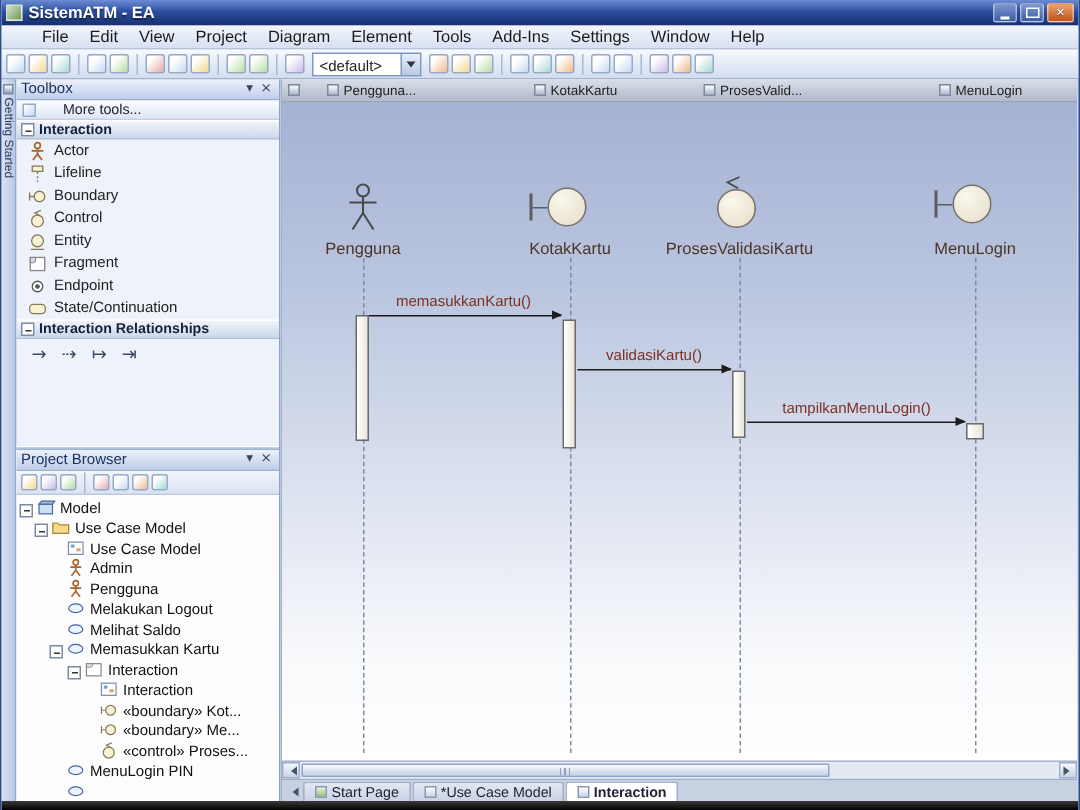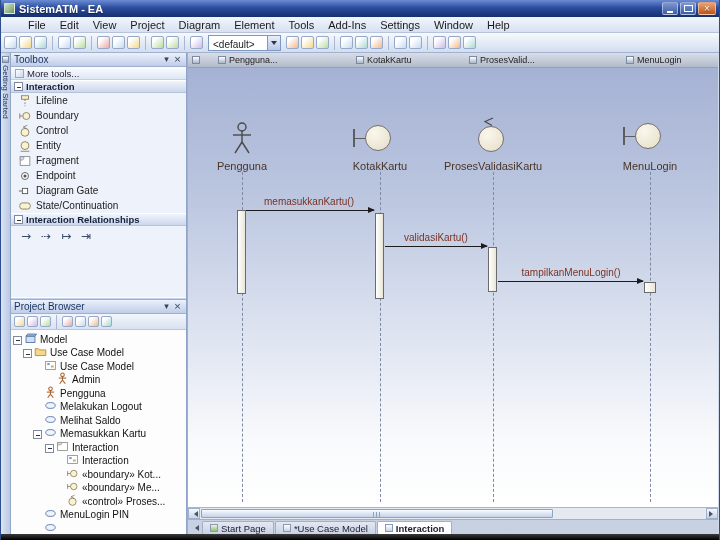--- a/index.html
+++ b/index.html
@@ -41,21 +41,21 @@
 
   
   .leftcol{position:absolute;left:10px;top:53px;width:176px;bottom:6px;display:flex;flex-direction:column;border-right:1px solid #8fa3c8;background:#eef2fa}
   .panel{display:flex;flex-direction:column;overflow:hidden}
   .panel.toolbox{height:244px;flex:none}
   .vsplit{height:3px;background:#c3cfe6;border-top:1px solid #fff;border-bottom:1px solid #9fb0cc;flex:none}
   .panel.pbrowser{flex:1;background:#fdfdfe}
   .ptitle{height:14px;background:linear-gradient(#ecf1fb,#bfcdea);border-bottom:1px solid #9fb0cc;display:flex;align-items:center;font-size:10px;color:#17305e;padding:0 3px;flex:none}
   .pt-text{flex:1;white-space:nowrap;overflow:hidden}
   .pt-ico{width:11px;height:11px;display:flex;align-items:center;justify-content:center;font-size:9px;line-height:1;color:#345;flex:none;font-family:"DejaVu Sans",sans-serif}
-  .moretools{height:13px;background:linear-gradient(#fcfdff,#dde6f4);border-bottom:1px solid #c2cfe4;display:flex;align-items:center;font-size:9.5px;color:#223;padding-left:4px;gap:3px;flex:none}
+  .moretools{height:13px;background:linear-gradient(#fcfdff,#dde6f4);border-bottom:1px solid #c2cfe4;display:flex;align-items:center;font-size:9.5px;color:#223;padding-left:4px;gap:18px;flex:none}
   .mt-ico{width:9px;height:9px;background:linear-gradient(135deg,#fff,#c6d9f2);border:1px solid #96a9c8;flex:none}
   .cat{height:13px;background:linear-gradient(#f0f4fb,#ccd7ec);border-top:1px solid #fff;border-bottom:1px solid #b4c2da;display:flex;align-items:center;font-size:9.5px;font-weight:bold;color:#17213c;padding-left:3px;gap:3px;flex:none}
   .exp{width:9px;height:9px;border:1px solid #7e8aa0;background:#fff;position:relative;flex:none}
   .exp::before{content:"";position:absolute;left:1.5px;right:1.5px;top:3.5px;height:1px;background:#333}
   .titem{height:15px;display:flex;align-items:center;padding-left:7px;gap:4px;font-size:10px;color:#222;flex:none;white-space:nowrap}
   .ti{width:14px;height:14px;flex:none}
   .relrow{height:20px;display:flex;align-items:center;gap:10px;padding-left:10px;flex:none}
   .rel{font-family:"DejaVu Sans",sans-serif;font-size:12px;color:#3c4a66;line-height:1}
   .tbfill{flex:1}
 
@@ -247,20 +247,26 @@
       <div class="moretools">
         <span class="mt-ico"></span>
         <span>More tools...</span>
       </div>
       <div class="cat">
         <span class="exp"></span>
         <span>Interaction</span>
       </div>
       <div class="titem">
           <svg class="ti" viewBox="0 0 16 16">
+            <use href="#g-actor"></use>
+          </svg>
+          <span>Actor</span>
+        </div>
+      <div class="titem">
+          <svg class="ti" viewBox="0 0 16 16">
             <use href="#g-lifeline"></use>
           </svg>
           <span>Lifeline</span>
         </div>
       <div class="titem">
           <svg class="ti" viewBox="0 0 16 16">
             <use href="#g-boundary"></use>
           </svg>
           <span>Boundary</span>
         </div>
@@ -280,26 +286,20 @@
           <svg class="ti" viewBox="0 0 16 16">
             <use href="#g-fragment"></use>
           </svg>
           <span>Fragment</span>
         </div>
       <div class="titem">
           <svg class="ti" viewBox="0 0 16 16">
             <use href="#g-endpoint"></use>
           </svg>
           <span>Endpoint</span>
-        </div>
-      <div class="titem">
-          <svg class="ti" viewBox="0 0 16 16">
-            <use href="#g-gate"></use>
-          </svg>
-          <span>Diagram Gate</span>
         </div>
       <div class="titem">
           <svg class="ti" viewBox="0 0 16 16">
             <use href="#g-state"></use>
           </svg>
           <span>State/Continuation</span>
         </div>
       <div class="cat">
         <span class="exp"></span>
         <span>Interaction Relationships</span>
@@ -346,21 +346,21 @@
             </svg>
             <span>Use Case Model</span>
           </div>
         <div class="trow" style="padding-left:22px">
             <span class="tspace"></span>
             <svg class="tico" viewBox="0 0 16 16">
               <use href="#g-diagram"></use>
             </svg>
             <span>Use Case Model</span>
           </div>
-        <div class="trow" style="padding-left:34px">
+        <div class="trow" style="padding-left:22px">
             <span class="tspace"></span>
             <svg class="tico" viewBox="0 0 16 16">
               <use href="#g-actor"></use>
             </svg>
             <span>Admin</span>
           </div>
         <div class="trow" style="padding-left:22px">
             <span class="tspace"></span>
             <svg class="tico" viewBox="0 0 16 16">
               <use href="#g-actor"></use>

